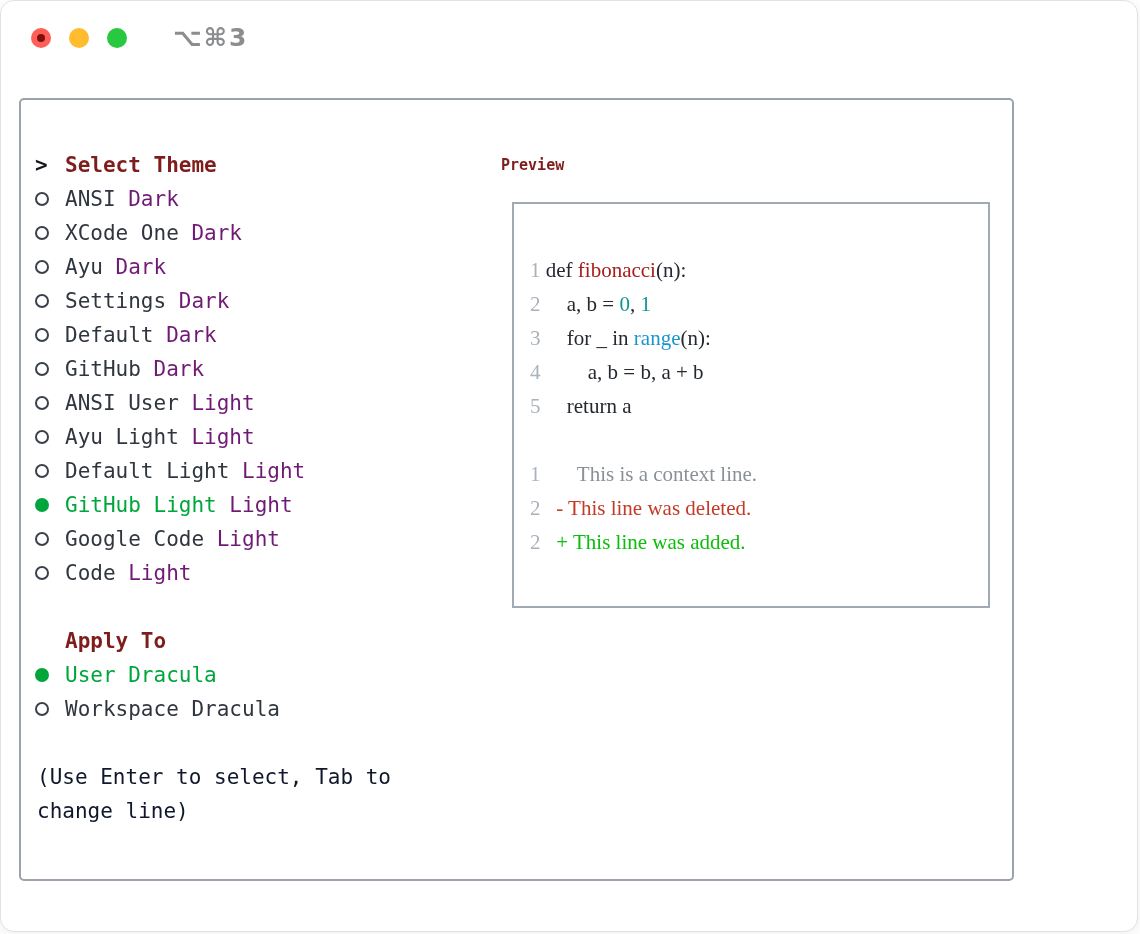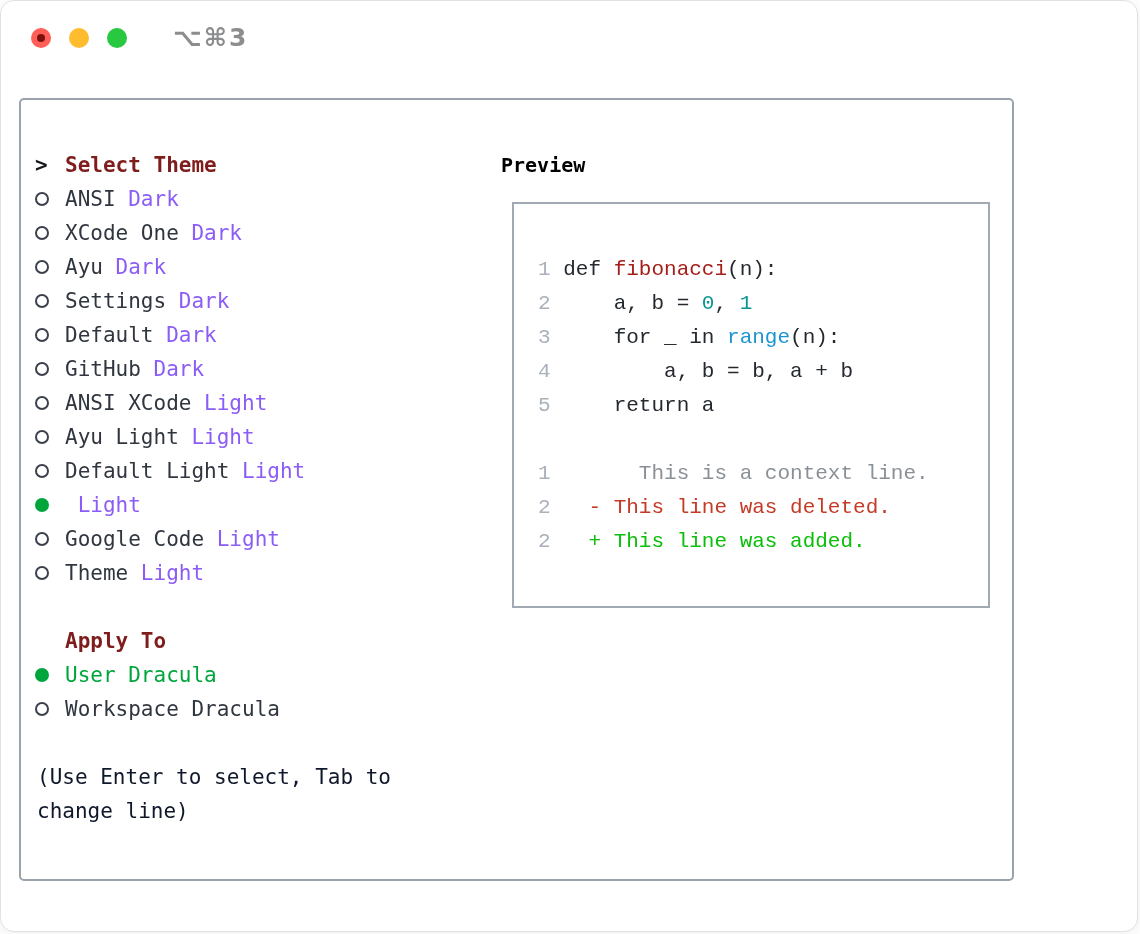--- a/index.html
+++ b/index.html
@@ -27,31 +27,31 @@
   }
   .left-col{position:absolute;left:14px;top:48px;font-size:21px;line-height:34px;}
   .row{display:flex;align-items:center;height:34px;white-space:pre;}
   .bullet-slot{width:30px;display:flex;align-items:center;flex:0 0 30px;}
   .prompt{font-weight:bold;color:#14181d;}
   .radio{width:10px;height:10px;border-radius:50%;border:2px solid #3a414c;box-sizing:content-box;}
   .radio.on{background:var(--ui-green);border-color:var(--ui-green);}
   .hdr{font-weight:bold;color:#7f1d1d;}
   .t-name{color:#30363f;}
   .t-name.sel{color:var(--ui-green);}
-  .t-variant{color:#8b5cf6;}
+  .t-variant{color:#701a75;}
   .spacer{height:34px;}
   .help{color:#0f172a;padding-left:2px;white-space:pre;line-height:34px;font-size:21px;}
   
-  .preview-title{position:absolute;left:480px;top:48px;font-size:20px;line-height:34px;font-weight:bold;color:#000000;}
+  .preview-title{position:absolute;left:480px;top:48px;font-size:15px;line-height:34px;font-weight:bold;color:#7f1d1d;}
   .preview-box{
     position:absolute;left:491px;top:102px;width:478px;height:406px;
     border:2px solid #a1a9b3;box-sizing:border-box;background:#ffffff;overflow:hidden;
   }
   .preview-box pre{
-    margin:0;padding:49px 0 0 24px;font-family:Liberation Mono, monospace;
+    margin:0;padding:49px 0 0 16px;font-family:Liberation Serif, serif;
     font-size:21px;line-height:34px;white-space:pre;
   }
 </style>
 </head>
 <body>
 
 <div class="window">
 
   <div class="dots">
     <span class="dot dot-red">
@@ -95,46 +95,46 @@
     <span class="t-name">Default</span><span class="t-variant"> Dark</span>
   </div>
 
   <div class="row">
     <span class="bullet-slot"><span class="radio"></span></span>
     <span class="t-name">GitHub</span><span class="t-variant"> Dark</span>
   </div>
 
   <div class="row">
     <span class="bullet-slot"><span class="radio"></span></span>
-    <span class="t-name">ANSI XCode</span><span class="t-variant"> Light</span>
+    <span class="t-name">ANSI User</span><span class="t-variant"> Light</span>
   </div>
 
   <div class="row">
     <span class="bullet-slot"><span class="radio"></span></span>
     <span class="t-name">Ayu Light</span><span class="t-variant"> Light</span>
   </div>
 
   <div class="row">
     <span class="bullet-slot"><span class="radio"></span></span>
     <span class="t-name">Default Light</span><span class="t-variant"> Light</span>
   </div>
 
   <div class="row">
     <span class="bullet-slot"><span class="radio on"></span></span>
-    <span class="t-variant"> Light</span>
+    <span class="t-name sel">GitHub Light</span><span class="t-variant"> Light</span>
   </div>
 
   <div class="row">
     <span class="bullet-slot"><span class="radio"></span></span>
     <span class="t-name">Google Code</span><span class="t-variant"> Light</span>
   </div>
 
   <div class="row">
     <span class="bullet-slot"><span class="radio"></span></span>
-    <span class="t-name">Theme</span><span class="t-variant"> Light</span>
+    <span class="t-name">Code</span><span class="t-variant"> Light</span>
   </div>
 </div>
 
       <div class="spacer"></div>
       <div class="row">
         <span class="bullet-slot"></span>
         <span class="hdr">Apply To</span>
       </div>
       <div id="apply-list">
   <div class="row">

